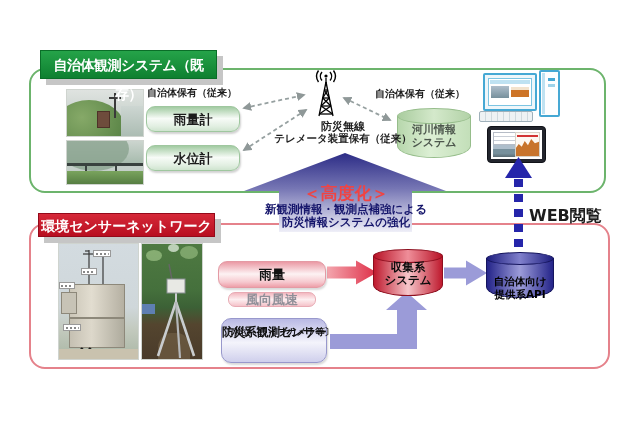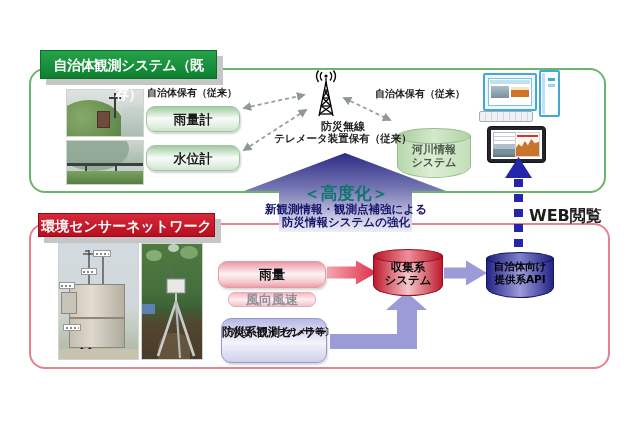--- a/index.html
+++ b/index.html
@@ -53,38 +53,38 @@
     text-align:center;padding-top:6px;box-shadow:1px 2px 2px rgba(0,0,0,.15);}
   .box-disaster .l1{font-size:12px;font-weight:bold;color:#111;letter-spacing:-0.5px;line-height:15px;white-space:nowrap;}
   .box-disaster .l2{font-size:9.5px;font-weight:bold;color:#111;letter-spacing:-0.3px;line-height:13px;white-space:nowrap;}
 
   
   .cyl{z-index:3;}
   .cyl .cyl-top{left:0;right:0;top:0;height:14px;border-radius:50%;}
   .cyl .cyl-body{left:0;right:0;top:7px;bottom:0;}
   .cyl .cyl-text{left:0;right:0;top:0;bottom:0;text-align:center;font-weight:bold;z-index:2;}
   .cyl .cyl-text span{display:block;}
-  .cyl-river{left:397px;top:108px;width:74px;height:50px;margin-top:20px;}
+  .cyl-river{left:397px;top:108px;width:74px;height:50px;}
   .cyl-river .cyl-top{height:16px;background:linear-gradient(90deg,#a9cc9e,#d4e9cb 50%,#b2d2a7);border:1px solid #96bd8b;}
   .cyl-river .cyl-body{top:8px;border:1px solid #96bd8b;border-top:none;border-radius:0 0 37px 37px/0 0 12px 12px;
     background:linear-gradient(90deg,#b7d7ac 0%,#dcefd4 45%,#c3dfb9 100%);}
   .cyl-river .cyl-text{padding-top:15px;font-size:11px;color:#4d574d;line-height:13px;}
   .cyl-collect{left:373px;top:249px;width:70px;height:47px;}
   .cyl-collect .cyl-top{background:linear-gradient(90deg,#b81226,#ef8e99 50%,#b81226);border:1px solid #8e0f1f;}
   .cyl-collect .cyl-body{border:1px solid #8e0f1f;border-top:none;border-radius:0 0 35px 35px/0 0 11px 11px;
     background:linear-gradient(90deg,#bf1a2e 0%,#f6c6ca 50%,#bf1a2e 100%);}
   .cyl-collect .cyl-text{padding-top:12px;font-size:11.5px;color:#0c0c0c;line-height:13px;}
   .cyl-api{left:486px;top:252px;width:68px;height:46px;}
   .cyl-api .cyl-top{height:13px;background:linear-gradient(90deg,#1e1e7e,#8080cc 50%,#1e1e7e);border:1px solid #15155e;}
   .cyl-api .cyl-body{top:6px;border:1px solid #15155e;border-top:none;border-radius:0 0 34px 34px/0 0 11px 11px;
     background:linear-gradient(90deg,#242489 0%,#9c9cd9 50%,#242489 100%);}
-  .cyl-api .cyl-text{padding-top:8px;font-size:10.5px;color:#000;line-height:12.5px;}
-
-  
-  .up-title{left:270px;top:182px;width:152px;text-align:center;font-size:17px;font-weight:bold;color:#0f766e;z-index:5;}
+  .cyl-api .cyl-text{padding-top:23px;font-size:10.5px;color:#000;line-height:12.5px;}
+
+  
+  .up-title{left:270px;top:182px;width:152px;text-align:center;font-size:17px;font-weight:bold;color:#ef4444;z-index:5;}
   .up-sub{width:204px;left:244px;text-align:center;font-size:11.5px;font-weight:bold;color:#15156b;z-index:5;white-space:nowrap;}
   .up-sub1{top:202px;} .up-sub2{top:215px;}
 
   
   .photo{overflow:hidden;z-index:3;border:1px solid #cfd4cf;}
   .photo1{left:66px;top:89px;width:78px;height:48px;background:linear-gradient(180deg,#dfe3e0,#c8d2cc 60%,#b5c6b2);}
   .p1-hill{left:-14px;top:10px;width:72px;height:58px;border-radius:50%;
     background:radial-gradient(ellipse at 40% 30%,#86a968,#5c8648 70%);}
   .p1-hut{left:30px;top:21px;width:13px;height:17px;background:#6e4c3c;border:1px solid #4e3228;}
   .p1-pole{left:47px;top:3px;width:2px;height:25px;background:#3a3a3a;}

